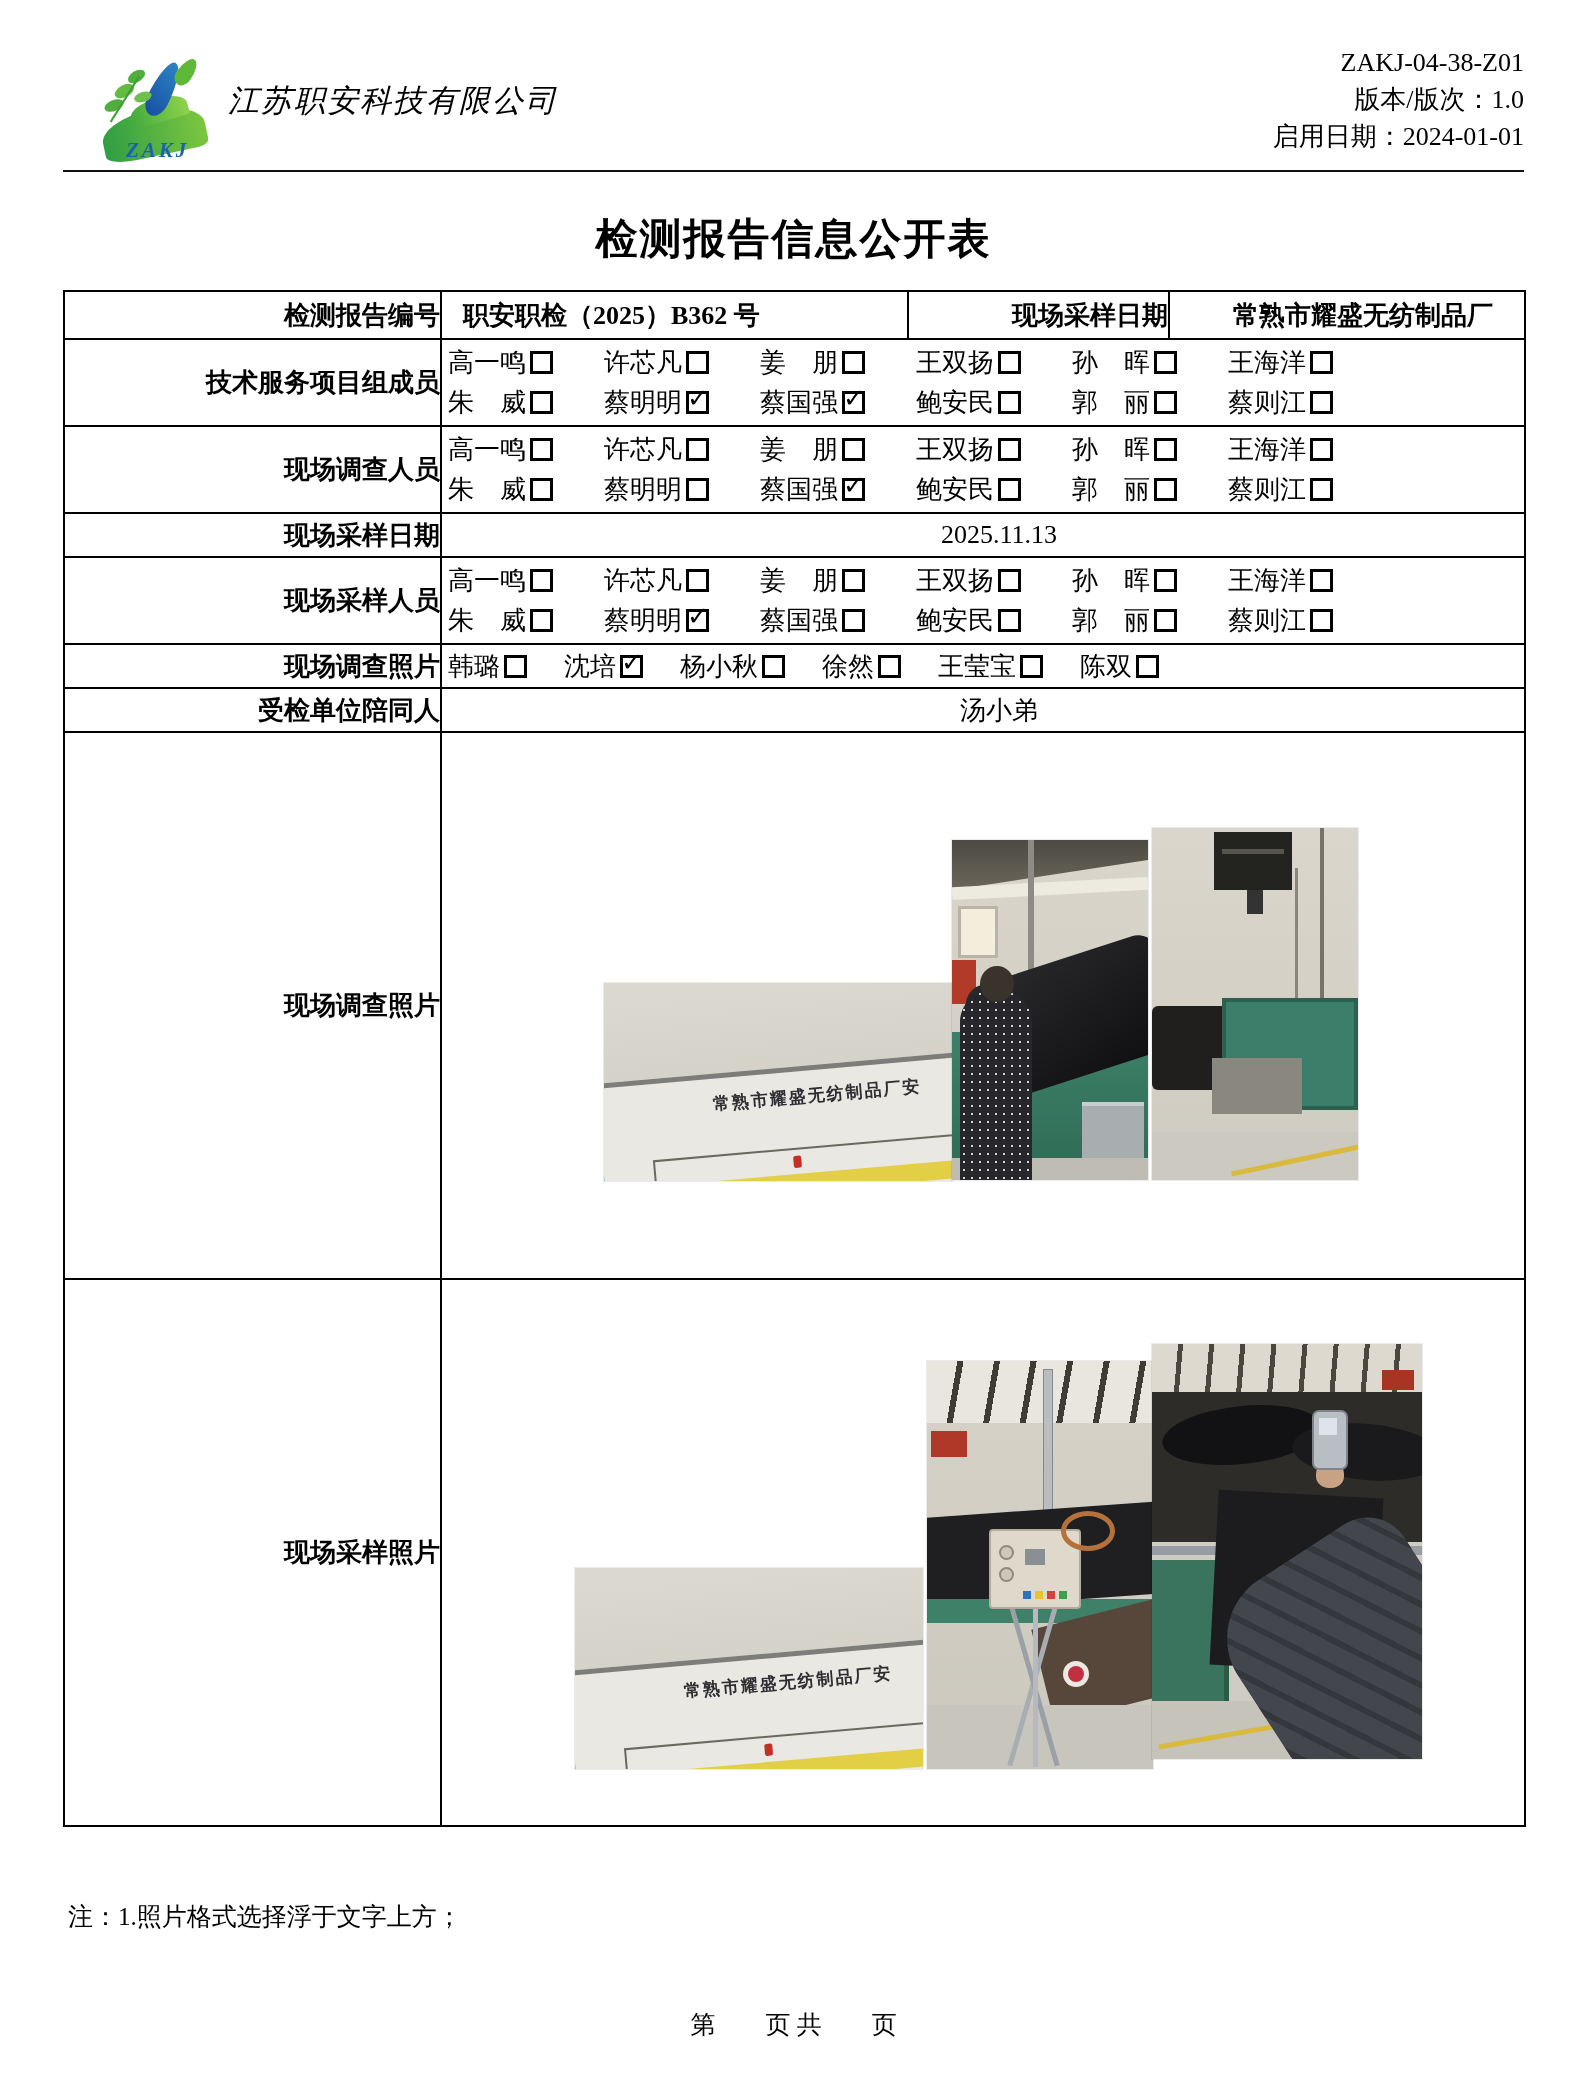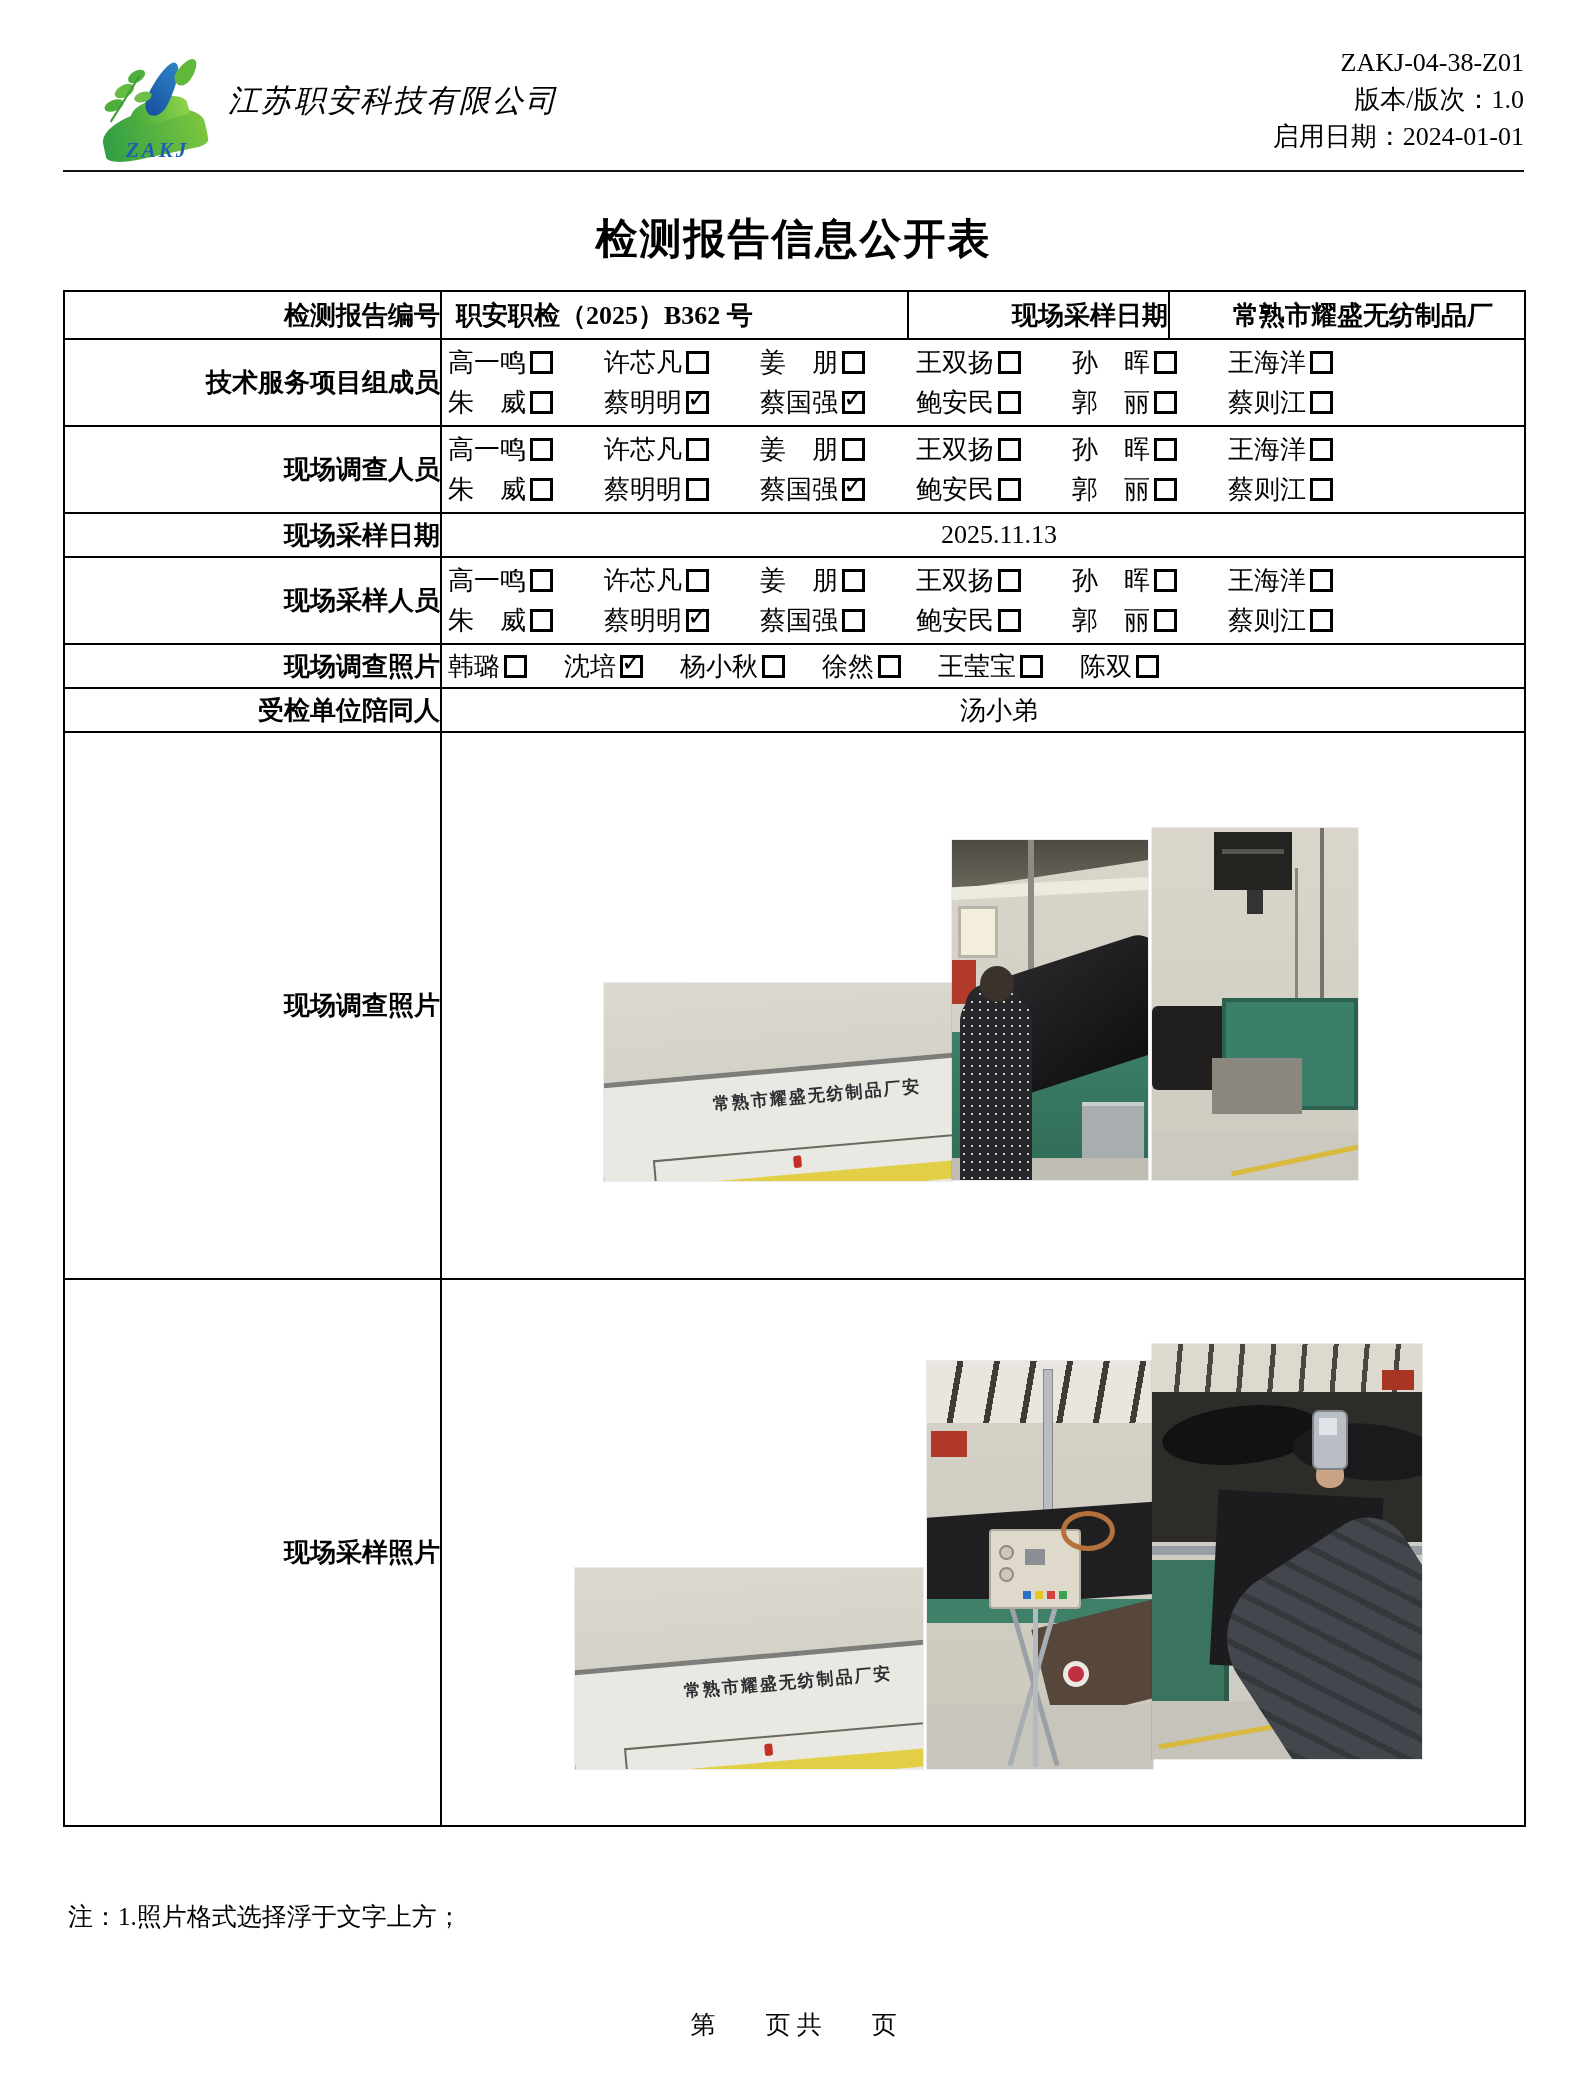--- a/index.html
+++ b/index.html
@@ -32,21 +32,21 @@
   .doc-title{position:absolute;left:0;top:194px;width:100%;text-align:center;
              font-size:42px;font-weight:bold;letter-spacing:2px;margin-top:17px;}
 
   
   table.main{position:absolute;left:63px;top:290px;width:1461px;border-collapse:collapse;
              table-layout:fixed;border:2px solid #000;}
   table.main td{border:2px solid #000;padding:0;font-size:26px;overflow:hidden;}
   .h46 td{height:46px;} .h42 td{height:42px;} .h85 td{height:85px;} .hphoto td{height:545px;}
   td.lbl{font-weight:bold;text-align:right;vertical-align:middle;}
   td.val{vertical-align:middle;}
-  td.val.left{text-align:left;padding-left:14px;}
+  td.val.left{text-align:left;padding-left:21px;}
   td.val.center{text-align:center;padding-left:32px;}
   td.bold{font-weight:bold;}
   td.names{vertical-align:middle;font-size:25px;}
   .name-line{display:flex;align-items:center;height:40px;padding-left:6px;}
   .name-line.single{height:38px;}
   .slot{display:inline-flex;align-items:center;width:156px;white-space:nowrap;}
   .slot.compact{width:auto;margin-right:37px;}
   .cbox{display:inline-block;width:17px;height:17px;border:3px solid #000;margin-left:4px;
         position:relative;flex:0 0 auto;}
   .tick{position:absolute;left:-2px;top:-9px;font-size:26px;font-weight:900;line-height:1;

